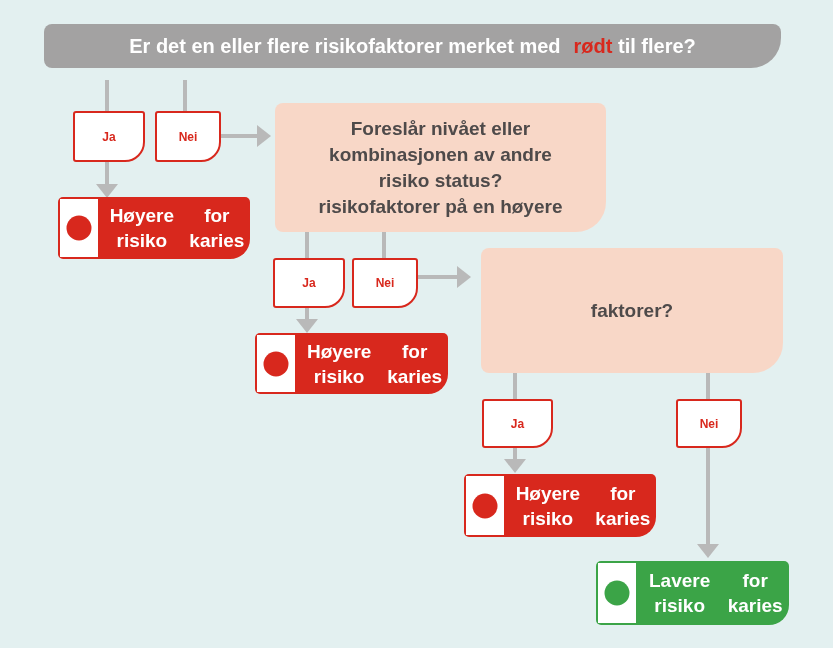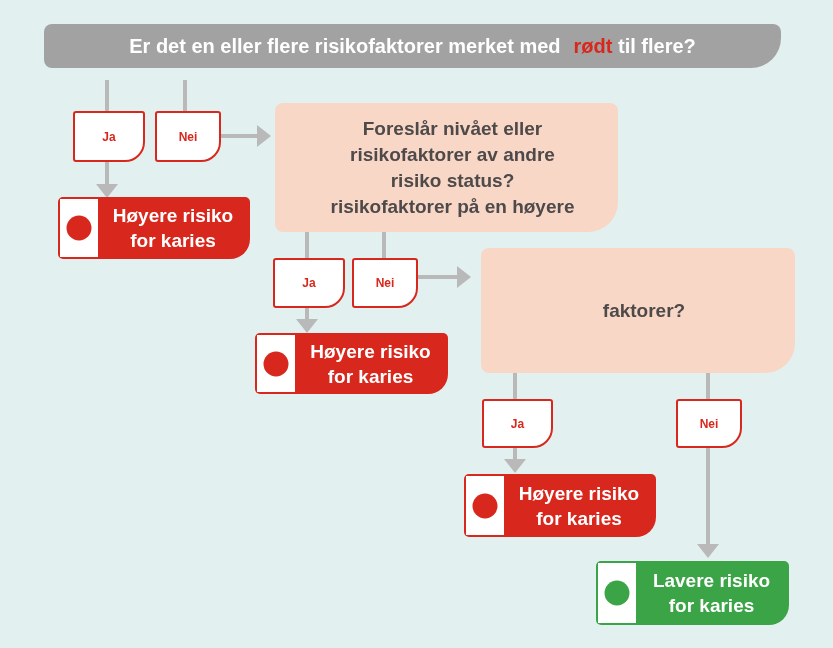--- a/index.html
+++ b/index.html
@@ -34,37 +34,37 @@
     position:absolute;background:#ffffff;border:2px solid #d8281d;
     border-radius:3px 3px 20px 3px;box-sizing:border-box;
     display:flex;align-items:center;justify-content:center;
     color:#d8281d;font-size:12px;font-weight:bold;z-index:2;
   }
   
   .pinkq{
     position:absolute;background:#f8d7c7;border-radius:8px 8px 30px 8px;
     display:flex;flex-direction:column;align-items:center;justify-content:center;
     color:#4e4a4a;font-size:19px;font-weight:bold;line-height:26px;
-    text-align:center;z-index:2;padding-left:12px;
+    text-align:center;z-index:2;
   }
   
   .outcome{
     position:absolute;background:#d8281d;border-radius:5px 5px 20px 5px;
     color:#ffffff;font-size:19px;font-weight:bold;line-height:25px;z-index:2;
   }
   .outcome .panel{
     position:absolute;left:2px;top:2px;bottom:2px;width:38px;background:#ffffff;
   }
   .outcome .dot{
     position:absolute;left:50%;top:50%;transform:translate(-50%,-50%);
     width:25px;height:25px;border-radius:50%;background:#d8281d;
   }
   .outcome .olabel{
     position:absolute;left:40px;right:2px;top:0;bottom:0;
-    display:flex;flex-direction:column;align-items:center;justify-content:center;
+    display:flex;align-items:center;justify-content:center;
     text-align:center;
   }
   .outcome.green{background:#3ba447;}
   .outcome.green .dot{background:#3ba447;}
 </style>
 </head>
 <body>
 
 <div class="canvas">
 
@@ -91,21 +91,21 @@
         <div class="dot"></div>
       </div>
     <div class="olabel">
       <div>Høyere risiko</div>
       <div>for karies</div>
     </div>
   </div>
 
   <div class="pinkq" style="left:275px;top:103px;width:331px;height:129px">
     <div>Foreslår nivået eller</div>
-    <div>risikofaktorer av andre</div>
+    <div>kombinasjonen av andre</div>
     <div>risiko status?</div>
     <div>risikofaktorer på en høyere</div>
   </div>
 
   <div class="vline" style="left:305px;top:232px;height:26px"></div>
   <div class="vline" style="left:382px;top:232px;height:26px"></div>
 
   <div class="choice" style="left:273px;top:258px;width:72px;height:50px">
       <span>Ja</span>
     </div>

